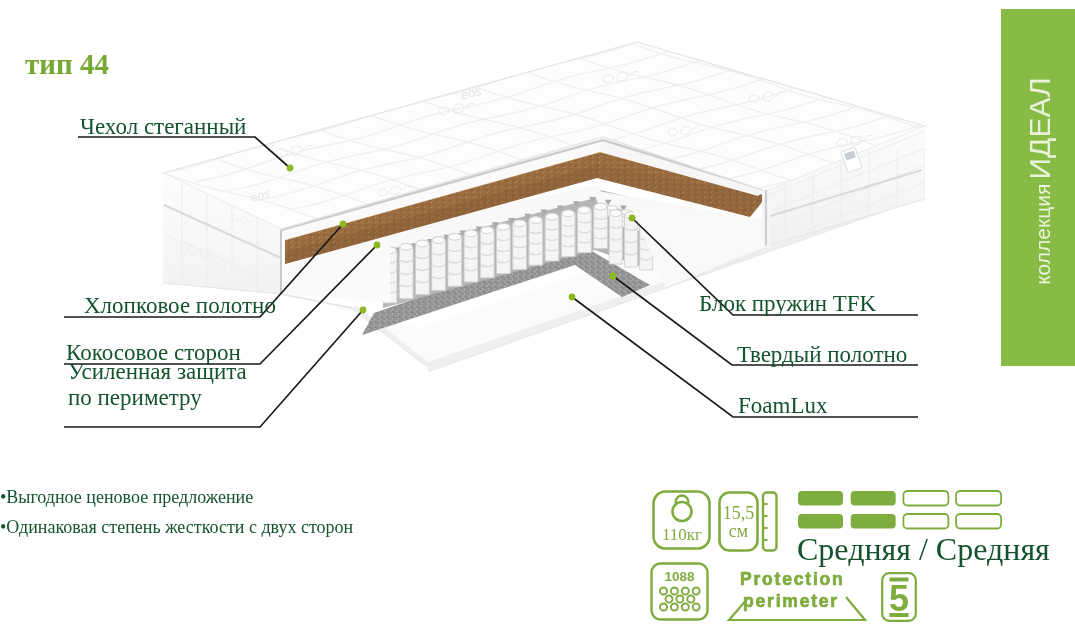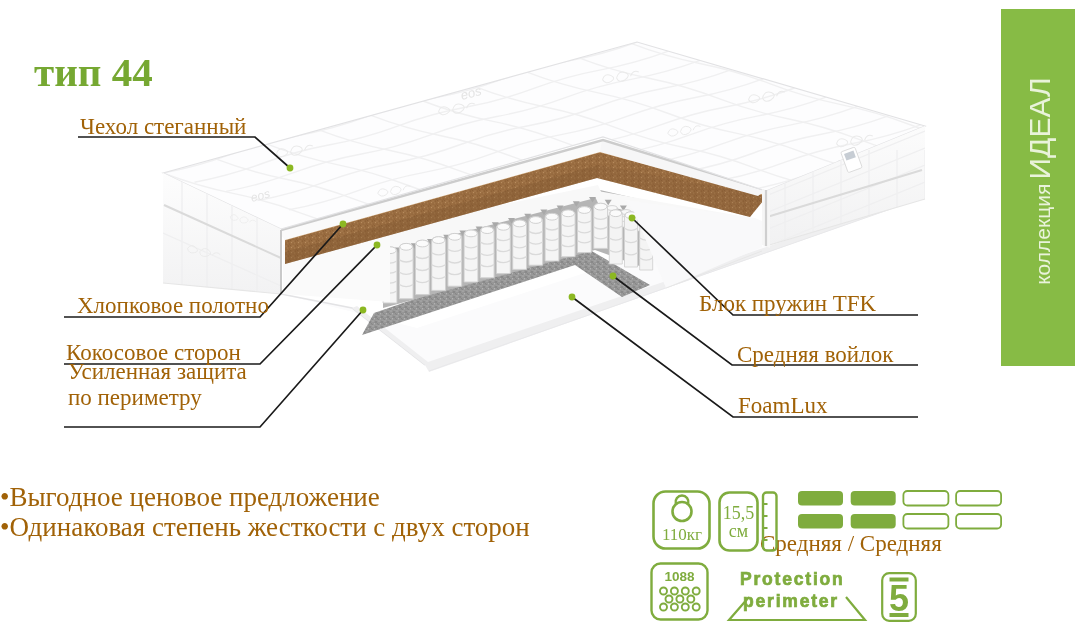--- a/index.html
+++ b/index.html
@@ -1,16 +1,16 @@
 <!DOCTYPE html>
 <html><head><meta charset="utf-8">
 <style>
   html,body{margin:0;padding:0;background:#ffffff;width:1075px;height:626px;overflow:hidden}
   body{position:relative;font-family:"Liberation Serif",serif}
-  .lbl{position:absolute;color:#a16207;font-size:23px;white-space:nowrap}
+  .lbl{position:absolute;color:#14532d;font-size:23px;white-space:nowrap}
 </style></head>
 <body>
 
 <svg width="1075" height="626" viewBox="0 0 1075 626" style="position:absolute;left:0;top:0">
 <defs>
 <pattern id="coco" width="7" height="5" patternUnits="userSpaceOnUse">
   <rect width="7" height="5" fill="#996c40"></rect>
   <circle cx="1.5" cy="1" r="0.6" fill="#855830"></circle>
   <circle cx="4.5" cy="2.5" r="0.7" fill="#b68c5e"></circle>
   <circle cx="2.5" cy="4" r="0.55" fill="#8a5f36"></circle>
@@ -372,39 +372,39 @@
 
 <path d="M 918 365 L 732 365 L 613 276" fill="none" stroke="#1a1a1a" stroke-width="1.7"></path>
 
 <circle cx="613" cy="276" r="3.4" fill="#8cb822"></circle>
 
 <path d="M 918 417 L 733 417 L 572 297" fill="none" stroke="#1a1a1a" stroke-width="1.7"></path>
 
 <circle cx="572" cy="297" r="3.4" fill="#8cb822"></circle>
 </svg>
 
-<div style="position:absolute;left:34px;top:48px;font-size:41px;font-weight:bold;color:#76a832">тип 44</div>
+<div style="position:absolute;left:25px;top:48px;font-size:29px;font-weight:bold;color:#76a832">тип 44</div>
 
 <div class="lbl" style="left:80px;top:114px">Чехол стеганный</div>
 
-<div class="lbl" style="left:77px;top:293px">Хлопковое полотно</div>
+<div class="lbl" style="left:84px;top:293px">Хлопковое полотно</div>
 
 <div class="lbl" style="left:66px;top:340px">Кокосовое сторон</div>
 
 <div class="lbl" style="left:68px;top:359px">Усиленная защита<br>по периметру</div>
 
 <div class="lbl" style="left:699px;top:291px">Блок пружин TFK</div>
 
-<div class="lbl" style="left:737px;top:342px">Средняя войлок</div>
+<div class="lbl" style="left:737px;top:342px">Твердый полотно</div>
 
 <div class="lbl" style="left:738px;top:393px">FoamLux</div>
 
-<div class="lbl" style="left:0px;top:483px;font-size:27px;line-height:29.5px">•Выгодное ценовое предложение<br>•Одинаковая степень жесткости с двух сторон</div>
-
-<div class="lbl" style="left:760px;top:531px;font-size:23px">Средняя / Средняя</div>
+<div class="lbl" style="left:0px;top:483px;font-size:18px;line-height:29.5px">•Выгодное ценовое предложение<br>•Одинаковая степень жесткости с двух сторон</div>
+
+<div class="lbl" style="left:797px;top:531px;font-size:32px">Средняя / Средняя</div>
 
 <svg width="60" height="61" viewBox="0 0 60 61" style="position:absolute;left:652px;top:490px">
 <rect x="1.5" y="1.5" width="56" height="57" rx="12" fill="none" stroke="#7fac3e" stroke-width="2.6"></rect>
 <path d="M 23.8 13.5 a 6.4 6.4 0 1 1 12.4 0" fill="none" stroke="#7fac3e" stroke-width="2.5"></path>
 <circle cx="30" cy="21.5" r="9.5" fill="#ffffff" stroke="#7fac3e" stroke-width="2.6"></circle>
 <text x="30" y="50" font-family="Liberation Serif, serif" font-size="17" fill="#7fac3e" text-anchor="middle">110кг</text>
 </svg>
 
 <svg width="62" height="61" viewBox="0 0 62 61" style="position:absolute;left:718px;top:491px">
 <rect x="1.5" y="1.5" width="38" height="58" rx="10" fill="none" stroke="#7fac3e" stroke-width="2.6"></rect>

